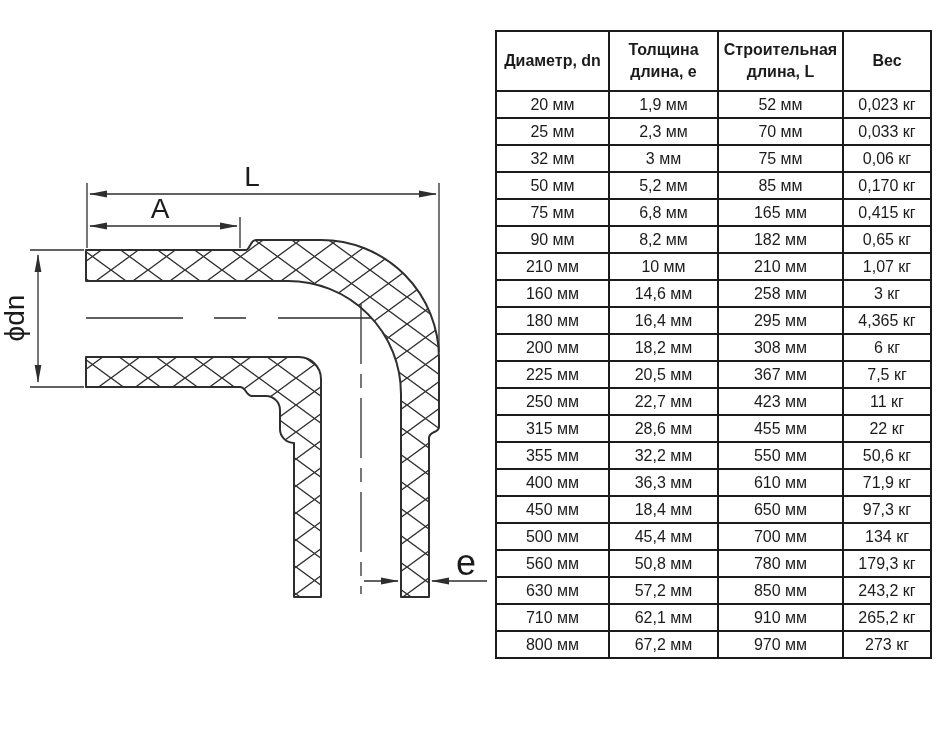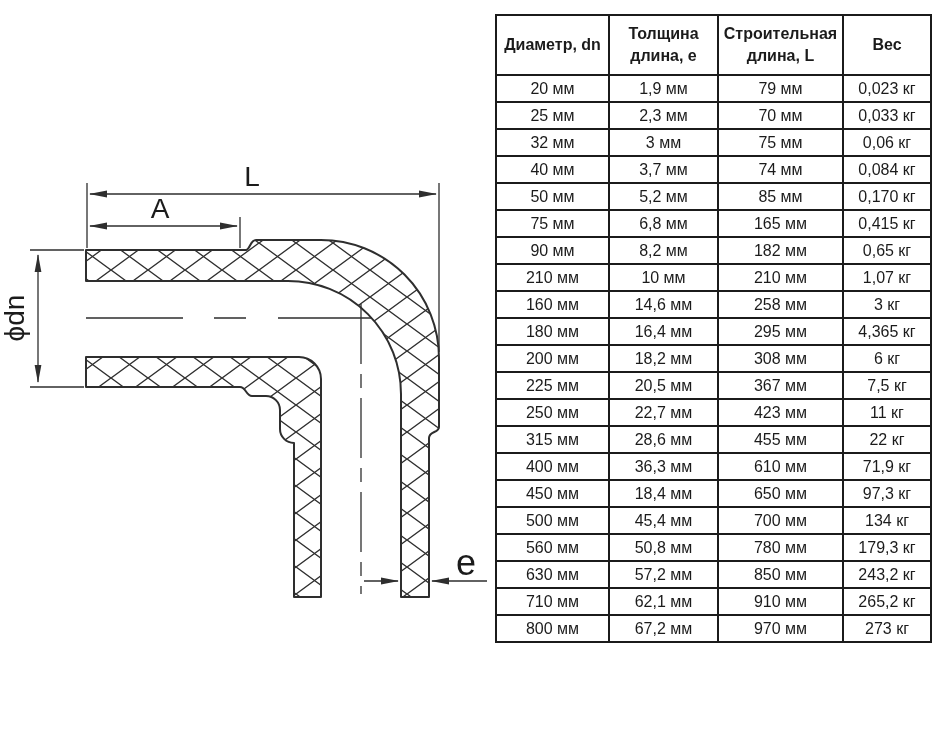--- a/index.html
+++ b/index.html
@@ -18,21 +18,21 @@
   .wall{fill:url(#xhatch);stroke:var(--line);stroke-width:2;stroke-linejoin:round;}
   .xh{stroke:var(--line);stroke-width:1.4;fill:none;}
   .center{stroke:var(--line);stroke-width:1.3;fill:none;}
   .dim{stroke:var(--line);stroke-width:1.3;fill:none;}
   .ext{stroke:var(--line);stroke-width:1.3;fill:none;}
   .arrhead{fill:var(--line);}
   .dim-label{font-family:"Liberation Sans",sans-serif;font-size:28px;fill:var(--text);}
   .dim-label-e{font-family:"Liberation Sans",sans-serif;font-size:36px;fill:var(--text);}
   
   .spec-table{
-    position:absolute;left:495px;top:14px;width:435px;
+    position:absolute;left:495px;top:30px;width:435px;
     border-collapse:collapse;table-layout:fixed;background:var(--bg);
   }
   .spec-table th,.spec-table td{
     border:2px solid var(--tborder);text-align:center;vertical-align:middle;
     padding:0 2px;overflow:hidden;
   }
   .spec-table th{height:58px;font-size:16px;font-weight:bold;line-height:1.35;}
   .spec-table td{height:25px;font-size:16px;font-weight:normal;white-space:nowrap;}
   .col-dn{width:113px;} .col-e{width:109px;} .col-l{width:125px;} .col-w{width:88px;}
 </style>
@@ -103,42 +103,36 @@
         <th>Диаметр, dn</th>
         <th>Толщина длина, е</th>
         <th>Строительная длина, L</th>
         <th>Вес</th>
       </tr>
     </thead>
     <tbody>
         <tr>
           <td>20 мм</td>
           <td>1,9 мм</td>
-          <td>79 мм</td>
+          <td>52 мм</td>
           <td>0,023 кг</td>
         </tr>
         <tr>
           <td>25 мм</td>
           <td>2,3 мм</td>
           <td>70 мм</td>
           <td>0,033 кг</td>
         </tr>
         <tr>
           <td>32 мм</td>
           <td>3 мм</td>
           <td>75 мм</td>
           <td>0,06 кг</td>
         </tr>
         <tr>
-          <td>40 мм</td>
-          <td>3,7 мм</td>
-          <td>74 мм</td>
-          <td>0,084 кг</td>
-        </tr>
-        <tr>
           <td>50 мм</td>
           <td>5,2 мм</td>
           <td>85 мм</td>
           <td>0,170 кг</td>
         </tr>
         <tr>
           <td>75 мм</td>
           <td>6,8 мм</td>
           <td>165 мм</td>
           <td>0,415 кг</td>
@@ -185,20 +179,26 @@
           <td>423 мм</td>
           <td>11 кг</td>
         </tr>
         <tr>
           <td>315 мм</td>
           <td>28,6 мм</td>
           <td>455 мм</td>
           <td>22 кг</td>
         </tr>
         <tr>
+          <td>355 мм</td>
+          <td>32,2 мм</td>
+          <td>550 мм</td>
+          <td>50,6 кг</td>
+        </tr>
+        <tr>
           <td>400 мм</td>
           <td>36,3 мм</td>
           <td>610 мм</td>
           <td>71,9 кг</td>
         </tr>
         <tr>
           <td>450 мм</td>
           <td>18,4 мм</td>
           <td>650 мм</td>
           <td>97,3 кг</td>

